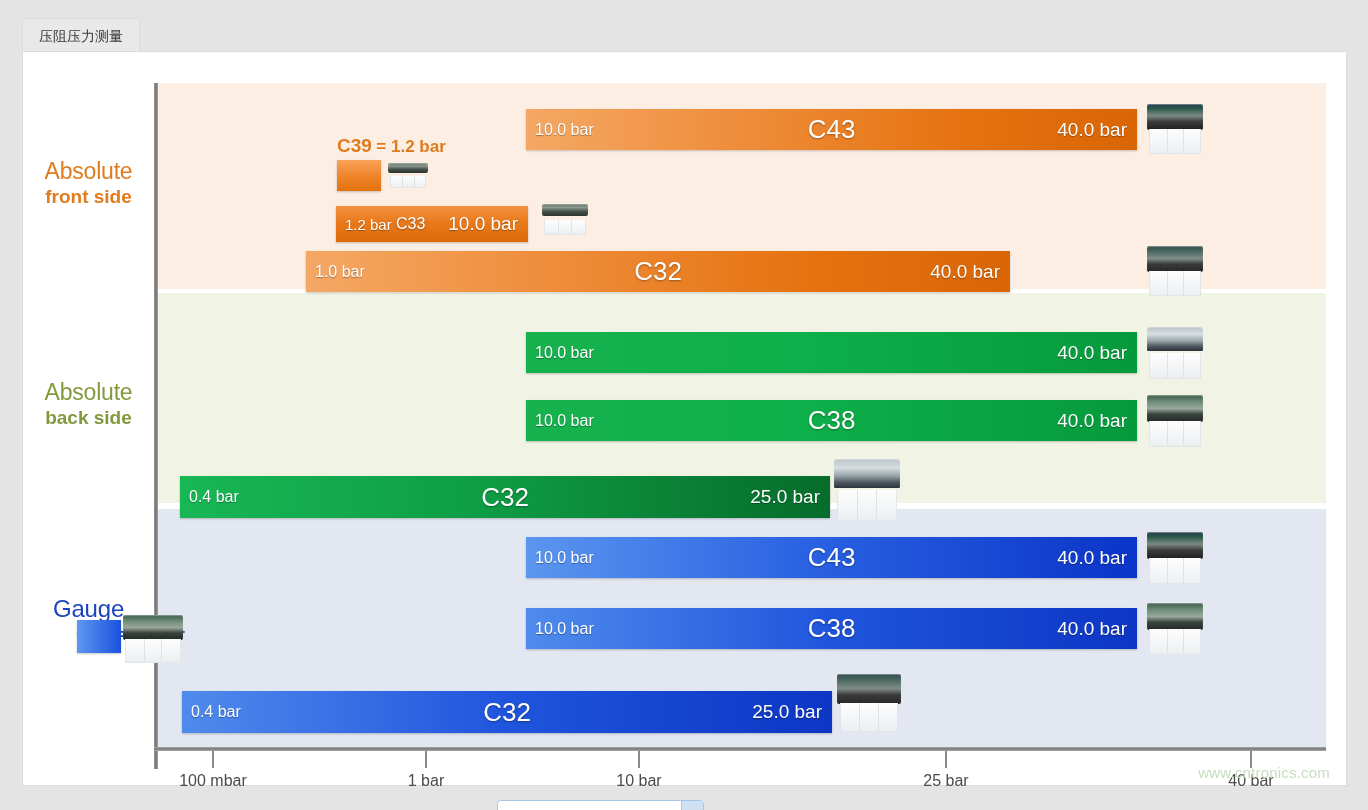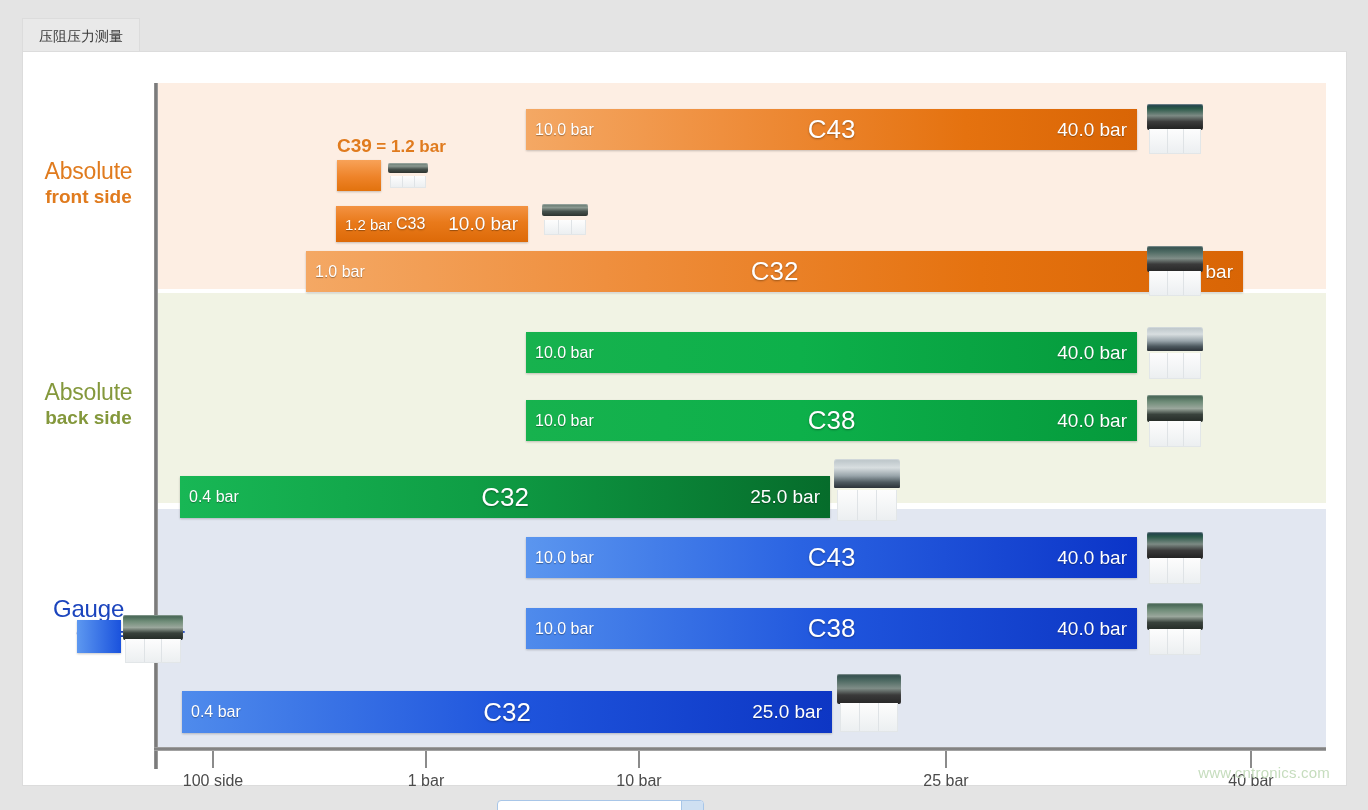--- a/index.html
+++ b/index.html
@@ -192,21 +192,21 @@
       <div class="bar or-solid" style="left:313px;top:154px;width:192px;height:36px;">
         <span class="lo" style="font-size:15px;">1.2 bar</span>
         <span class="mid" style="left:60px;right:auto;text-align:left;font-size:16px;">C33</span>
         <span class="hi" style="font-size:19px;">10.0 bar</span>
       </div>
       <div class="sensor flat" style="left:519px;top:152px;width:46px;height:31px;">
         <div class="body"></div>
         <div class="base"></div>
       </div>
 
-      <div class="bar or-light" style="left:283px;top:199px;width:937px;height:41px;">
+      <div class="bar or-light" style="left:283px;top:199px;width:704px;height:41px;">
         <span class="lo">1.0 bar</span>
         <span class="mid">C32</span>
         <span class="hi">40.0 bar</span>
       </div>
       <div class="sensor" style="left:1124px;top:194px;width:56px;height:50px;">
         <div class="body"></div>
         <div class="base"></div>
       </div>
 
       <div class="bar gr-a" style="left:503px;top:280px;width:611px;height:41px;">
@@ -272,21 +272,21 @@
         <span class="lo">0.4 bar</span>
         <span class="mid">C32</span>
         <span class="hi">25.0 bar</span>
       </div>
       <div class="sensor" style="left:814px;top:622px;width:64px;height:58px;">
         <div class="body"></div>
         <div class="base"></div>
       </div>
 
       <div class="tick" style="left:189px;"></div>
-      <div class="tick-lbl" style="left:190px;">100 side</div>
+      <div class="tick-lbl" style="left:190px;">100 mbar</div>
 
       <div class="tick" style="left:402px;"></div>
       <div class="tick-lbl" style="left:403px;">1 bar</div>
 
       <div class="tick" style="left:615px;"></div>
       <div class="tick-lbl" style="left:616px;">10 bar</div>
 
       <div class="tick" style="left:922px;"></div>
       <div class="tick-lbl" style="left:923px;">25 bar</div>
 

